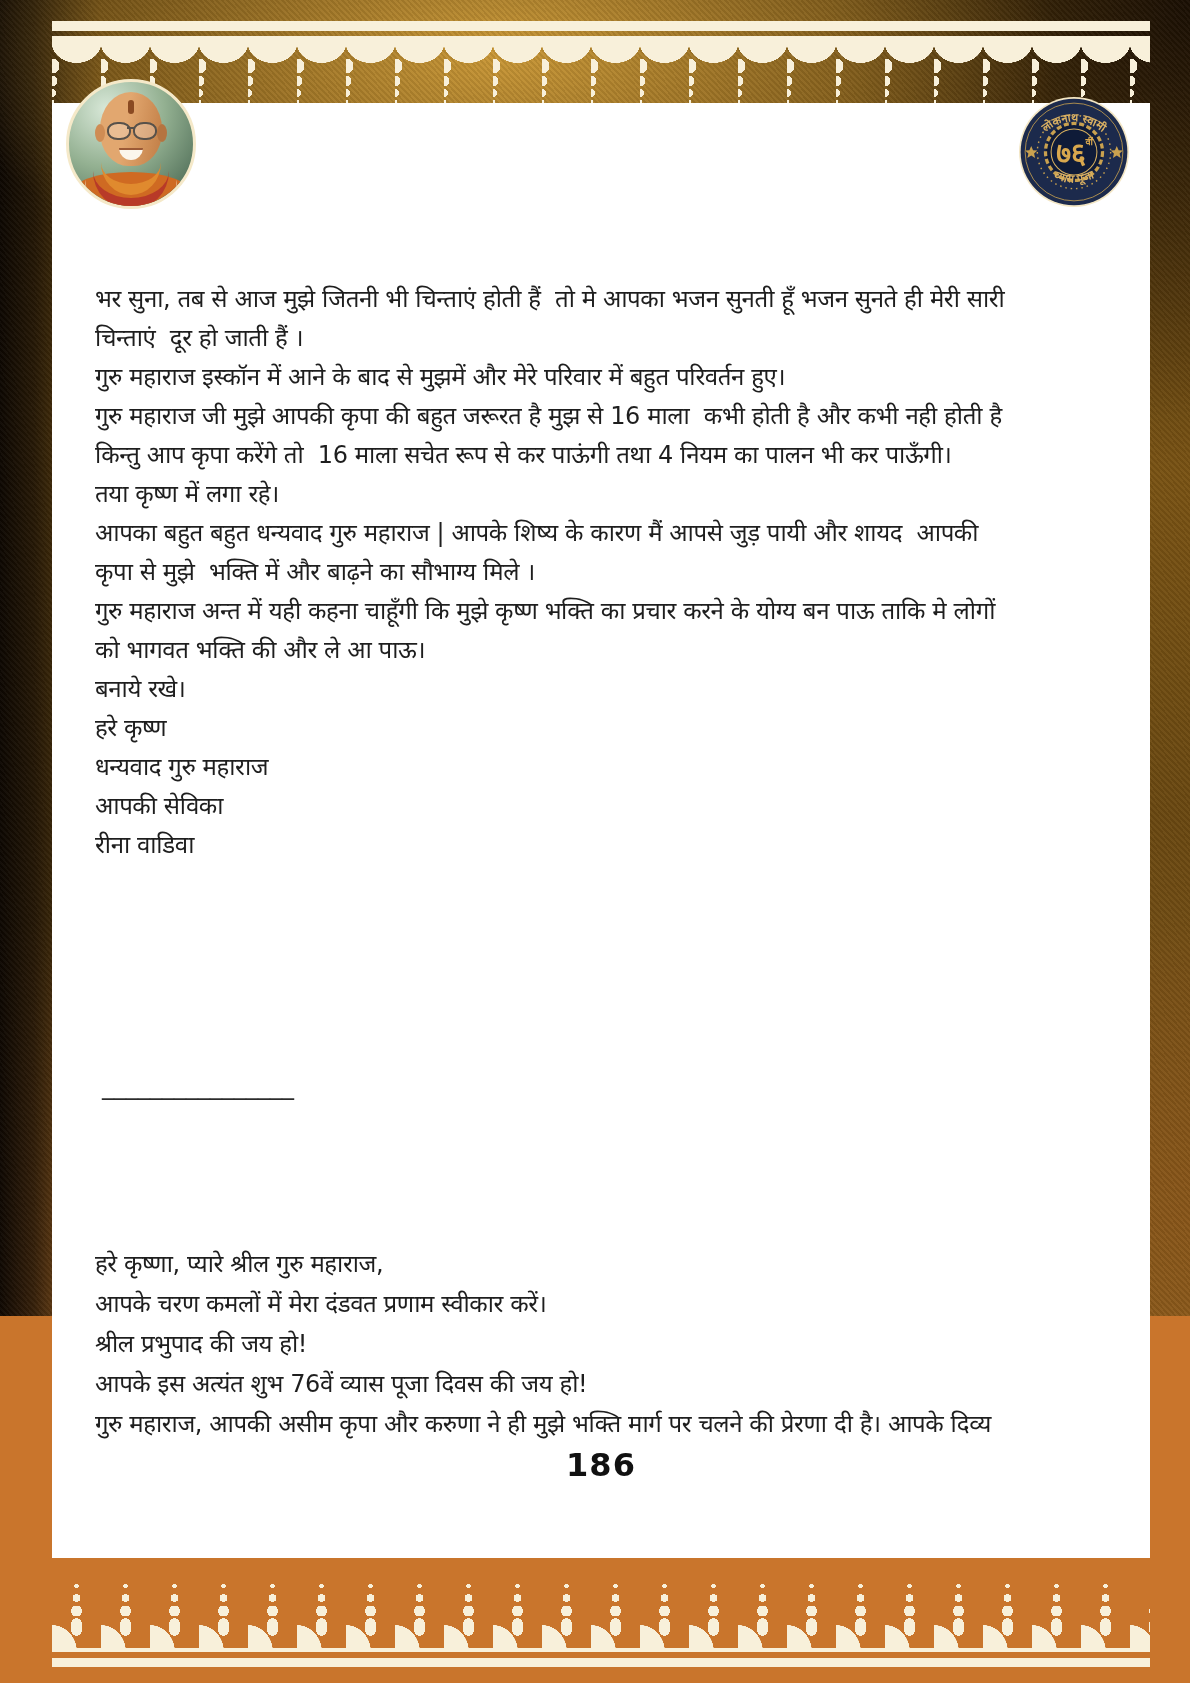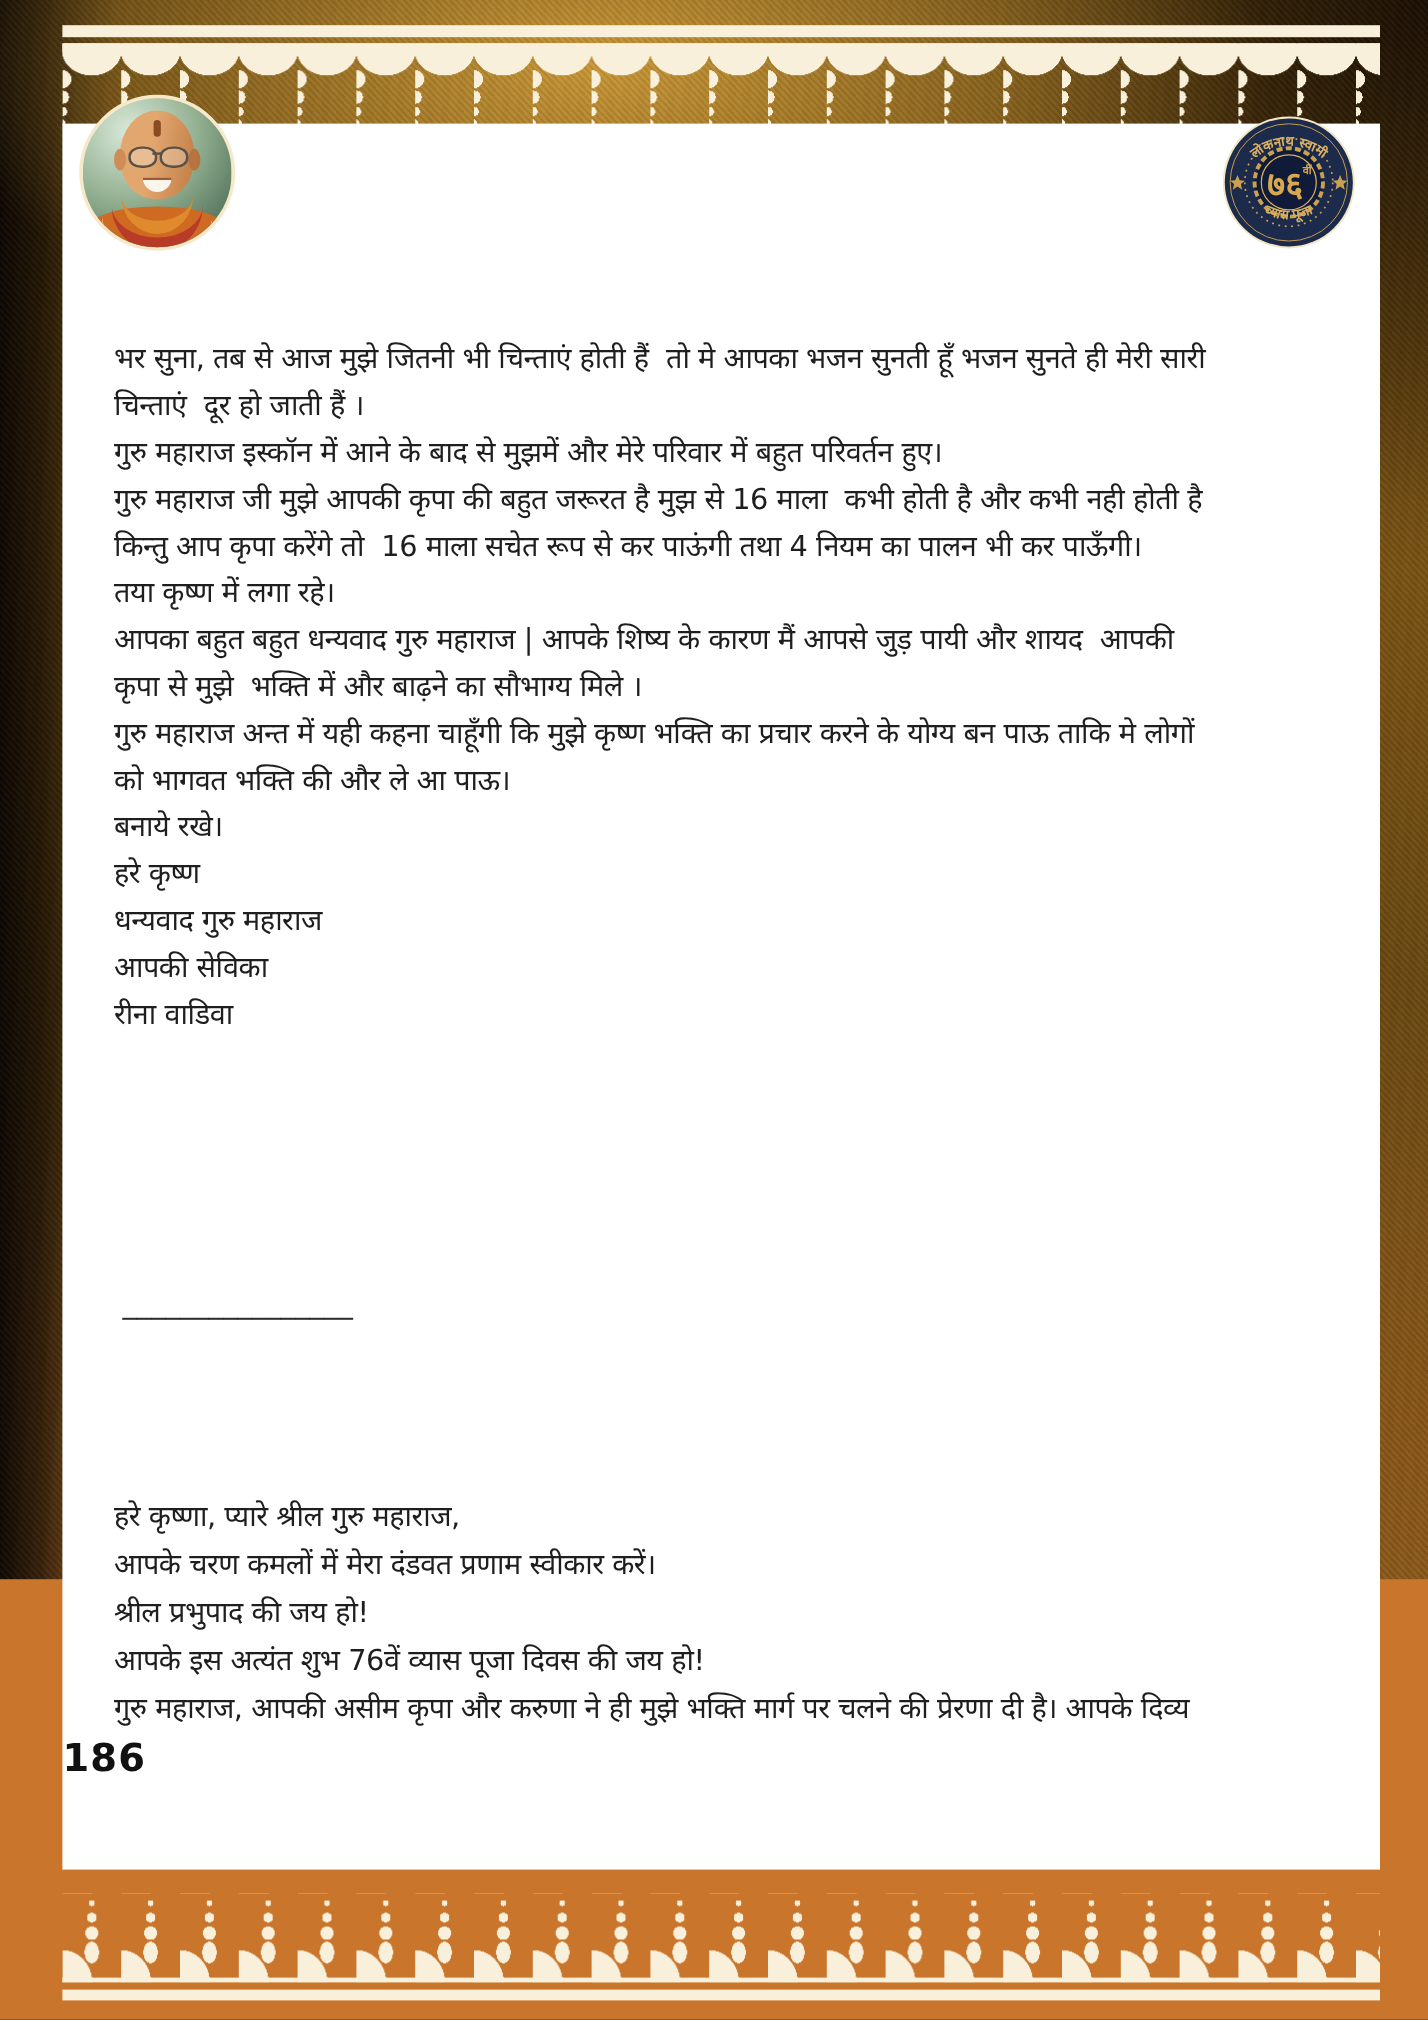--- a/index.html
+++ b/index.html
@@ -90,21 +90,21 @@
   
   .badge{position:absolute; left:1018px; top:96px; width:112px; height:112px; z-index:6;}
   
   .letter{position:absolute; left:95px; width:1045px; color:var(--text-dark);
     font-size:24px; letter-spacing:-0.4px;margin-top:24px;}
   .letter .t-line{white-space:pre; line-height:39px; height:39px; overflow:hidden;}
   #letter1{top:256px;}
   #letter2{top:1220px;}
   #letter2 .t-line{line-height:40px; height:40px;}
   .separator{position:absolute; left:85px; top:1072px; color:#2b2b2b; font-size:24px; letter-spacing:0;margin-left:17px;}
-  .page-number{position:absolute; left:52px; top:1446px; width:1098px; text-align:left;
+  .page-number{position:absolute; left:52px; top:1446px; width:1098px; text-align:center;
     color:#111; font-size:32px; font-weight:bold; letter-spacing:1px;}
 </style>
 </head>
 <body>
 
 <div id="canvas">
 
   <div class="bg-texture"></div>
   <div class="bg-orange"></div>
 

